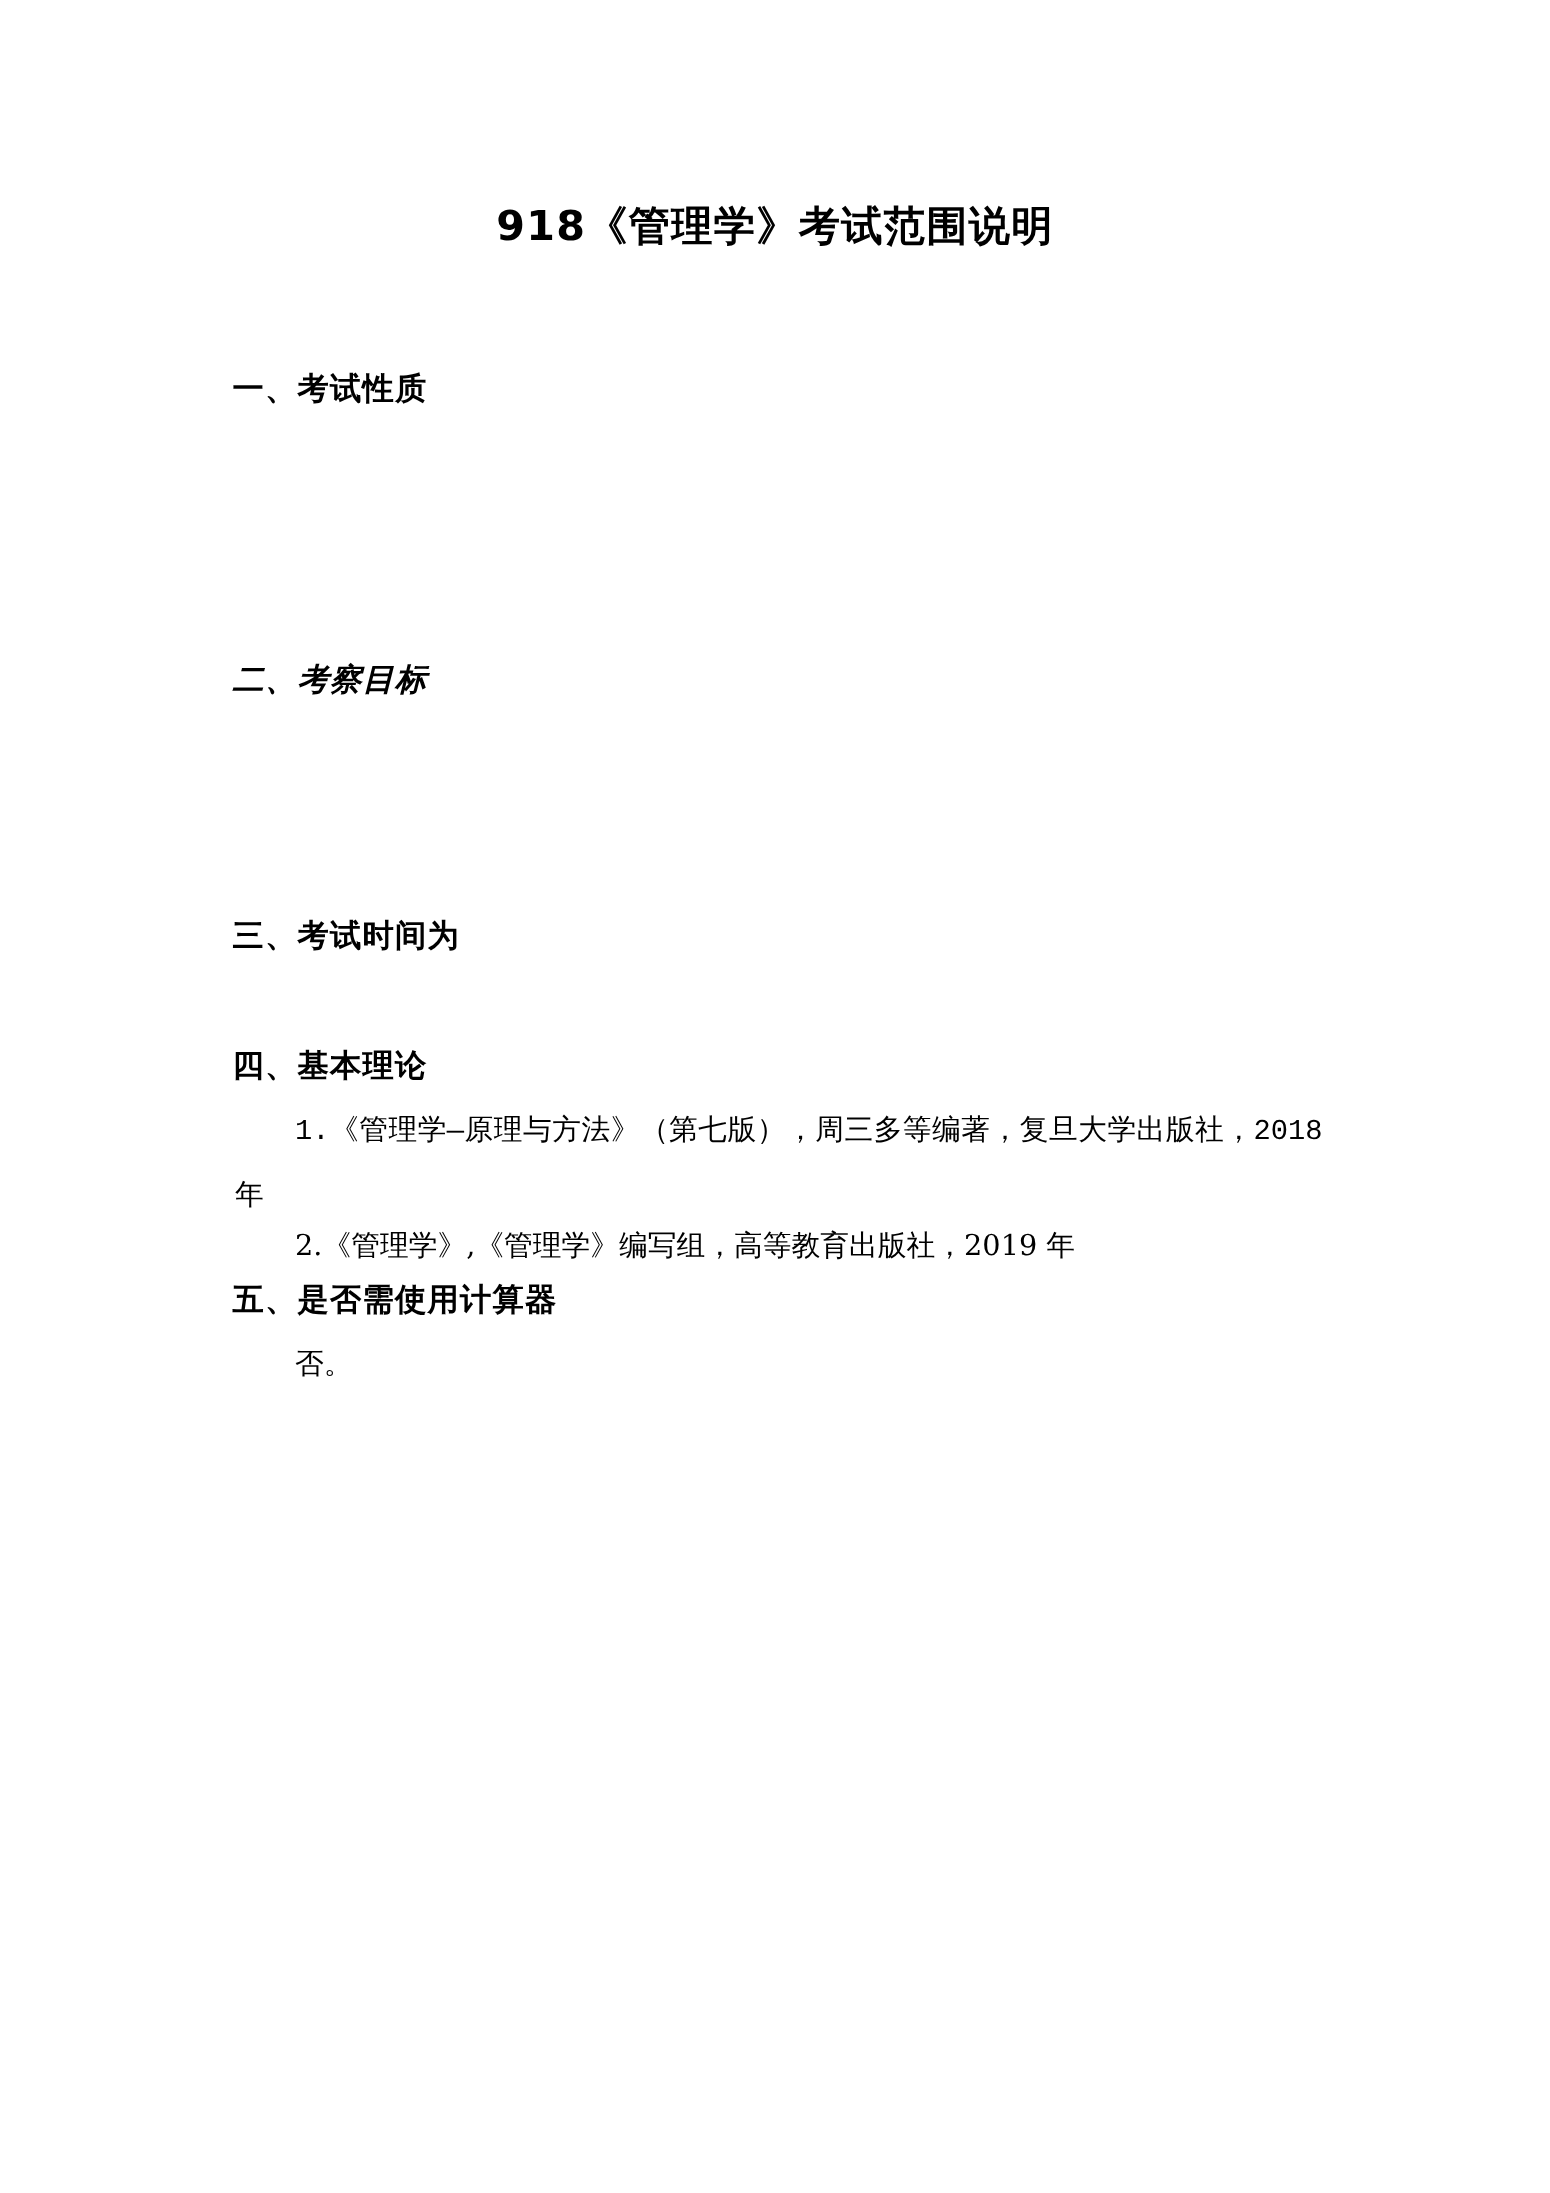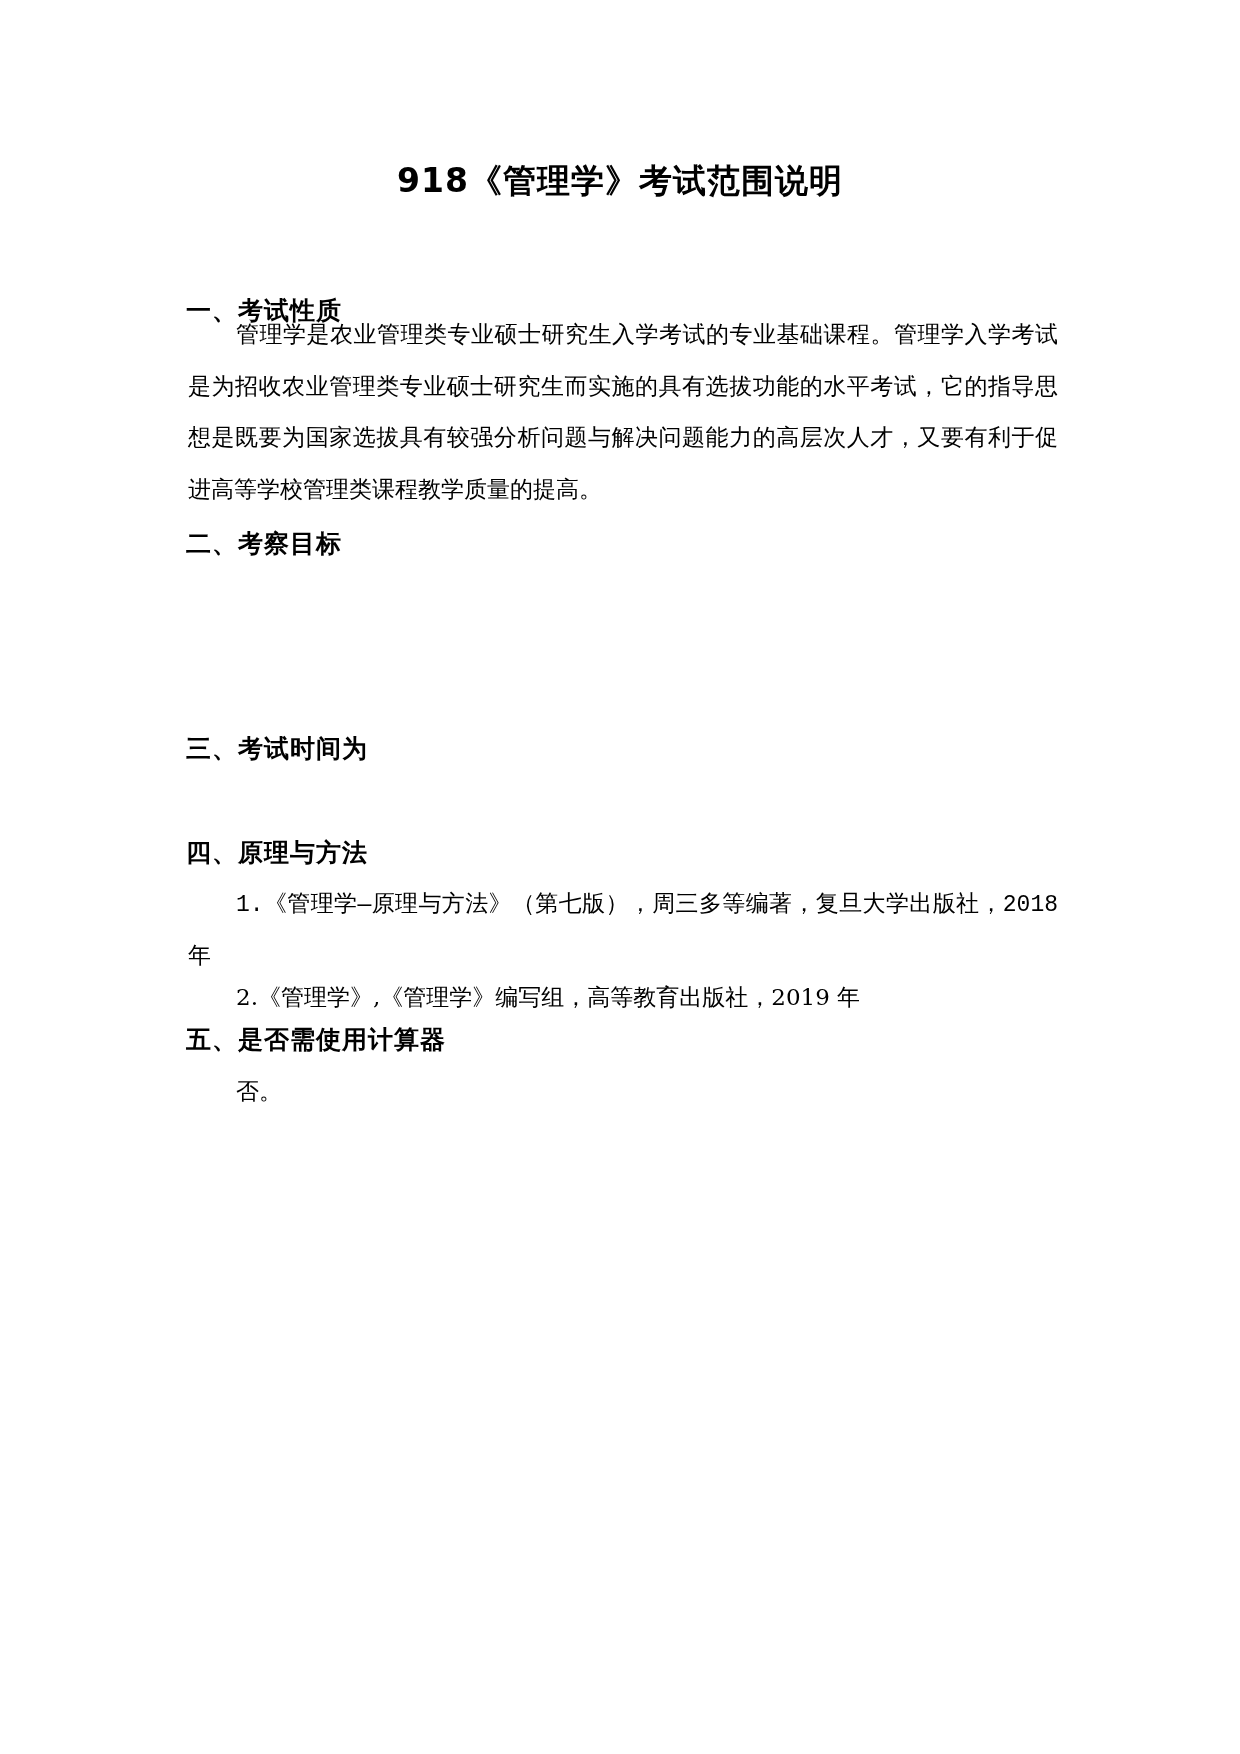--- a/index.html
+++ b/index.html
@@ -20,25 +20,24 @@
       line-height: 51.5px; text-align: justify; text-indent: 48px;
     }
   </style>
 </head>
 <body>
 
 <div class="page">
   <div class="title">918《管理学》考试范围说明</div>
 
   <div class="h" style="top:262px;margin-top:27px;">一、考试性质</div>
-  <div class="p" style="top:305px;">管理学是农业管理类专业硕士研究生入学考试的专业基础课程。管理学入学考试是为招收农业管理类专业硕士研究生而实施的具有选拔功能的水平考试，它的指导思想是既要为国家选拔具有较强分析问题与解决问题能力的高层次人才，又要有利于促进高等学校管理类课程教学质量的提高。</div>
 
-  <div class="h" style="top:522px;">二、考察目标</div>
+  <div class="h" style="top:522px;font-style:italic;">二、考察目标</div>
 
   <div class="h" style="top:727px;">三、考试时间为</div>
 
-  <div class="h" style="top:831px;">四、原理与方法</div>
+  <div class="h" style="top:831px;">四、基本理论</div>
   <div class="p" style="top:876px;font-family:Liberation Mono, monospace;">1.《管理学—原理与方法》（第七版），周三多等编著，复旦大学出版社，2018 年</div>
   <div class="p" style="top:968px;">2.《管理学》,《管理学》编写组，高等教育出版社，2019 年</div>
 
   <div class="h" style="top:1018px;">五、是否需使用计算器</div>
   <div class="p" style="top:1062px;">否。</div>
 </div>
 
 </body></html>

